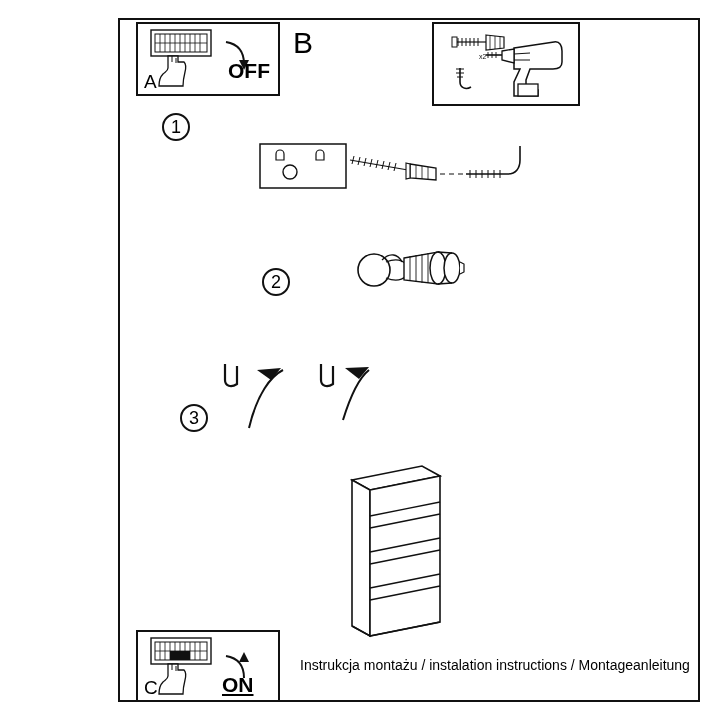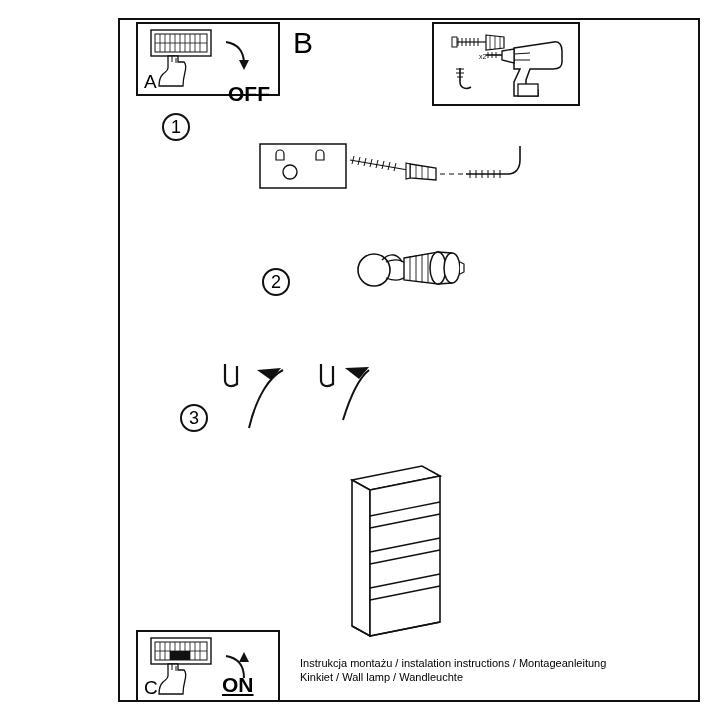--- a/index.html
+++ b/index.html
@@ -60,21 +60,21 @@
     border-radius: 50%;
     box-sizing: border-box;
     display: flex;
     align-items: center;
     justify-content: center;
     font-size: 18px;
     background: #fff;
   }
   .footer-text {
     position: absolute;
-    font-size: 11px;
+    font-size: 14px;
     line-height: 1.5;
     white-space: nowrap;
   }
   svg { display: block; }
   .abs { position: absolute; }
 </style>
 </head>
 <body>
 
 <div id="sheet">
@@ -105,21 +105,21 @@
         <path d="M38 39 L38 34" stroke="#111" stroke-width="1"></path>
       </g>
 
       <g>
         <path d="M88 18 C100 20 106 28 106 40" fill="none" stroke="#111" stroke-width="2"></path>
         <path d="M101 36 L106 46 L111 36 Z" fill="#111"></path>
       </g>
     </svg>
   </div>
   <div class="txt label-letter" style="left:144px; top:72px;">A</div>
-  <div class="txt onoff" style="left:228px; top:83px;">OFF</div>
+  <div class="txt onoff" style="left:228px; top:60px;">OFF</div>
 
   <div class="txt big-letter" style="left:293px; top:28px;">B</div>
 
   <div class="box" style="left:432px; top:22px; width:148px; height:84px;">
     <svg width="144" height="80" viewBox="0 0 144 80">
 
       <g>
         <line x1="22" y1="18" x2="52" y2="18" stroke="#111" stroke-width="1.2"></line>
         <line x1="24" y1="14" x2="24" y2="22" stroke="#111" stroke-width="1"></line>
         <line x1="28" y1="14" x2="28" y2="22" stroke="#111" stroke-width="1"></line>
@@ -304,15 +304,14 @@
       <g>
         <path d="M106 46 C106 34 100 26 88 24" fill="none" stroke="#111" stroke-width="2"></path>
         <path d="M101 30 L106 20 L111 30 Z" fill="#111"></path>
       </g>
     </svg>
   </div>
   <div class="txt label-letter" style="left:144px; top:678px;">C</div>
   <div class="txt onoff" style="left:222px; top:674px;text-decoration:underline;">ON</div>
 
   <div class="footer-text" style="left:300px; top:655px;">Instrukcja montażu / instalation instructions / Montageanleitung</div>
-  <div class="footer-text" style="left:300px; top:669px;">Kinkiet / Wall lamp / Wandleuchte</div>
 
 </div>
 
 </body></html>

